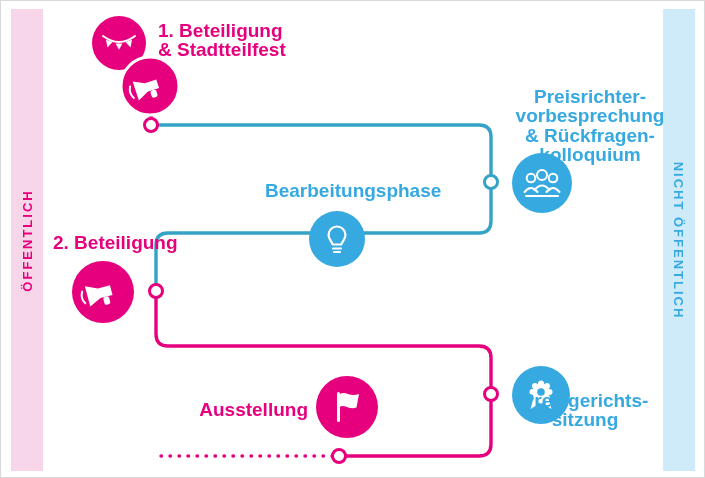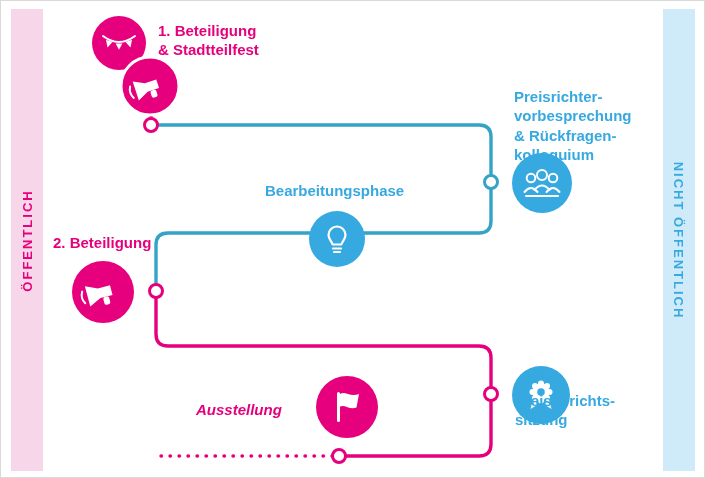--- a/index.html
+++ b/index.html
@@ -35,25 +35,25 @@
   .flow-pink{stroke:var(--pink);}
   .flow-teal{stroke:var(--teal);}
   .flow-dotted{stroke-dasharray:0.5 8.5;}
   .node{fill:#fff;stroke-width:3;}
   .node-pink{stroke:var(--pink);}
   .node-teal{stroke:var(--teal);}
   .bubble-pink{fill:var(--pink);}
   .bubble-blue{fill:var(--blue);}
   .ring{stroke:#fff;stroke-width:3;}
   .icon-line{stroke:#fff;fill:none;stroke-linecap:round;stroke-linejoin:round;}
-  .label{position:absolute;font-size:15px;font-weight:600;line-height:19px;}
+  .label{position:absolute;font-size:19px;font-weight:600;line-height:19px;}
   .pink{color:var(--pink);}
   .blue{color:var(--blue);}
-  .center{}
-  .right{text-align:left;font-style:italic;}
+  .center{text-align:center;}
+  .right{text-align:right;}
   .gap-top{margin-top:1px;}
 </style>
 </head>
 <body>
 
 <div class="stage">
 
   <div class="band band-left">
     <span class="band-label">ÖFFENTLICH</span>
   </div>

